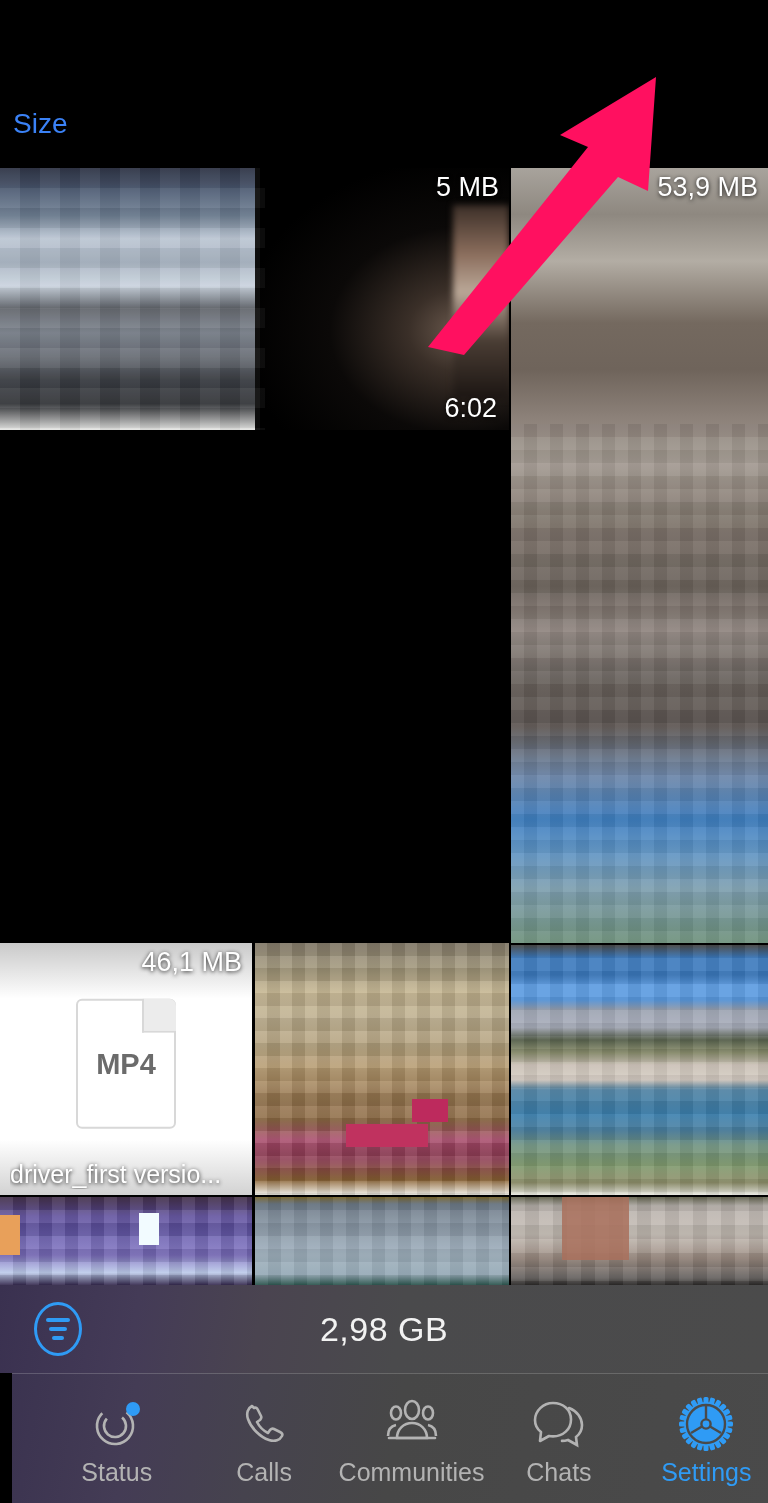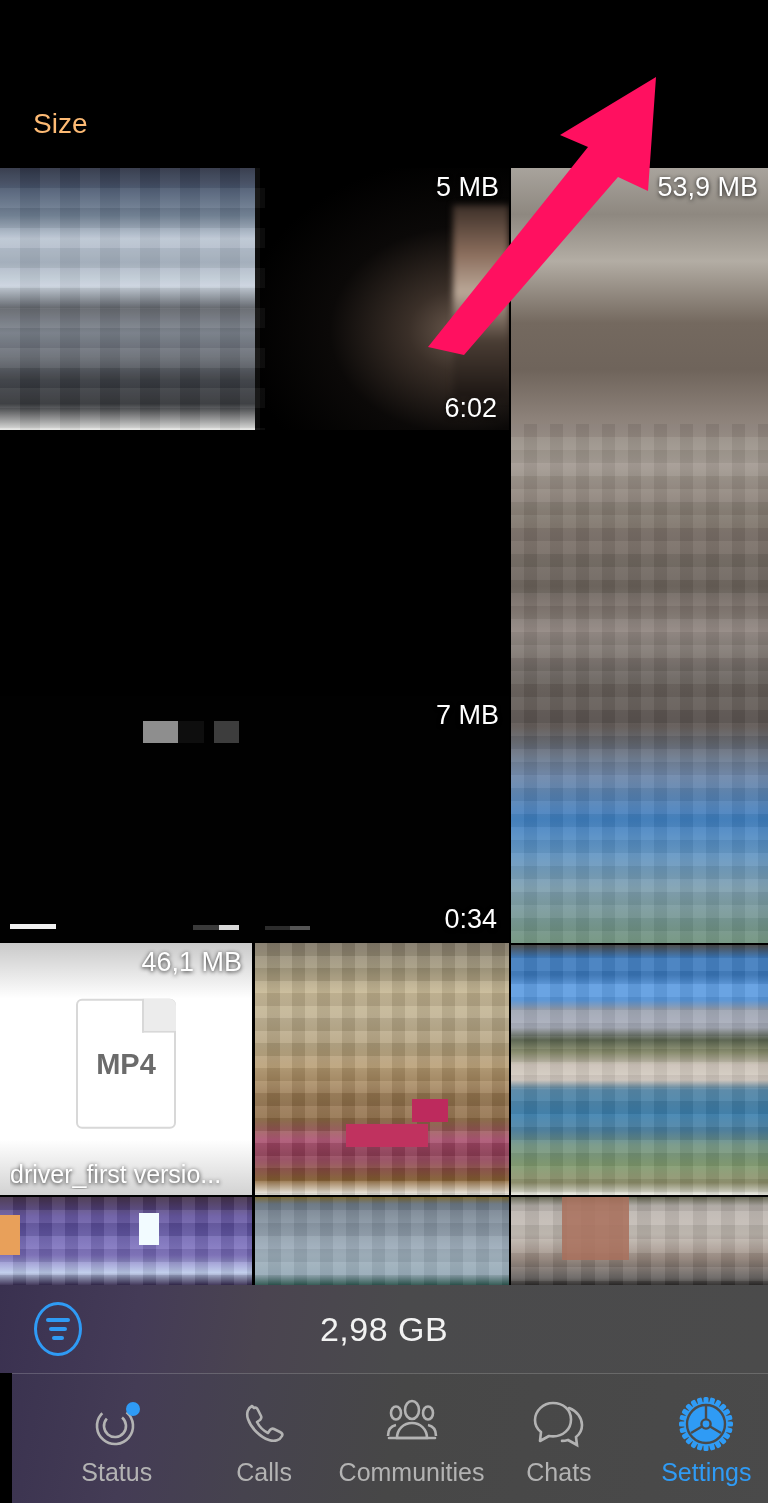--- a/index.html
+++ b/index.html
@@ -34,21 +34,21 @@
     position:absolute; right:22px; top:0; height:80px;
     display:flex; align-items:center;
     color:#2f9bf5; font-size:31px; letter-spacing:.2px;
   }
 
   
   .section-head {
     position:absolute; left:0; top:80px; width:768px; height:88px;
     background:#000; display:flex; align-items:center;
   }
-  .section-head span { color:#fdba74; font-size:28px; padding-left:33px; }
+  .section-head span { color:#3b82f6; font-size:28px; padding-left:13px; }
 
   
   .grid { position:absolute; left:0; top:168px; width:768px; height:1117px; background:#000; }
   .cell { position:absolute; overflow:hidden; background:#000; }
   .cell .art { position:absolute; inset:0; }
   .cell .size {
     position:absolute; top:4px; right:10px; color:#fff; font-size:27px;
     text-shadow:0 1px 4px rgba(0,0,0,.85); font-weight:400;
   }
   .cell .dur {
@@ -153,33 +153,20 @@
           #6f86a6 78%, #3f7fc0 84%, #5d93c4 88%, #7d9fb0 93%, #6d8f7a 100%);"></div>
       <div class="art" style="
         background-image:
           linear-gradient(90deg, rgba(255,255,255,.045) 50%, rgba(0,0,0,.045) 50%),
           linear-gradient(0deg,  rgba(255,255,255,.045) 50%, rgba(0,0,0,.045) 50%);
         background-size:26px 26px, 26px 26px; top:33%;"></div>
       <div class="size">53,9 MB</div>
     </div>
 
 
-    <div class="cell" style="left:0;top:528px;width:509px;height:245px;background:#000;">
-      <div class="art" style="background:#010101;"></div>
-      <div style="position:absolute;left:28%;top:10%;width:7%;height:9%;background:#8e8e8e;"></div>
-      <div style="position:absolute;left:35%;top:10%;width:5%;height:9%;background:#0e0e0e;"></div>
-      <div style="position:absolute;left:42%;top:10%;width:5%;height:9%;background:#3d3d3d;"></div>
-      <div style="position:absolute;left:2%;bottom:5%;width:9%;height:2%;background:#f2f2f2;"></div>
-      <div style="position:absolute;left:38%;bottom:4.5%;width:5%;height:2%;background:#3a3a3a;"></div>
-      <div style="position:absolute;left:43%;bottom:4.5%;width:4%;height:2%;background:#d8d8d8;"></div>
-      <div style="position:absolute;left:52%;bottom:4.5%;width:5%;height:1.6%;background:#2c2c2c;"></div>
-      <div style="position:absolute;left:57%;bottom:4.5%;width:4%;height:1.6%;background:#555;"></div>
-      <div class="size">7 MB</div>
-      <div class="dur">0:34</div>
-    </div>
 
     <div class="cell" style="left:0;top:775px;width:252px;height:252px;">
       <div class="art doc-tile"></div>
       <div class="doc-page">
         <div class="doc-fold"></div>
         <span>MP4</span>
       </div>
       <div class="size">46,1 MB</div>
       <div class="fname">driver_first versio...</div>
     </div>

